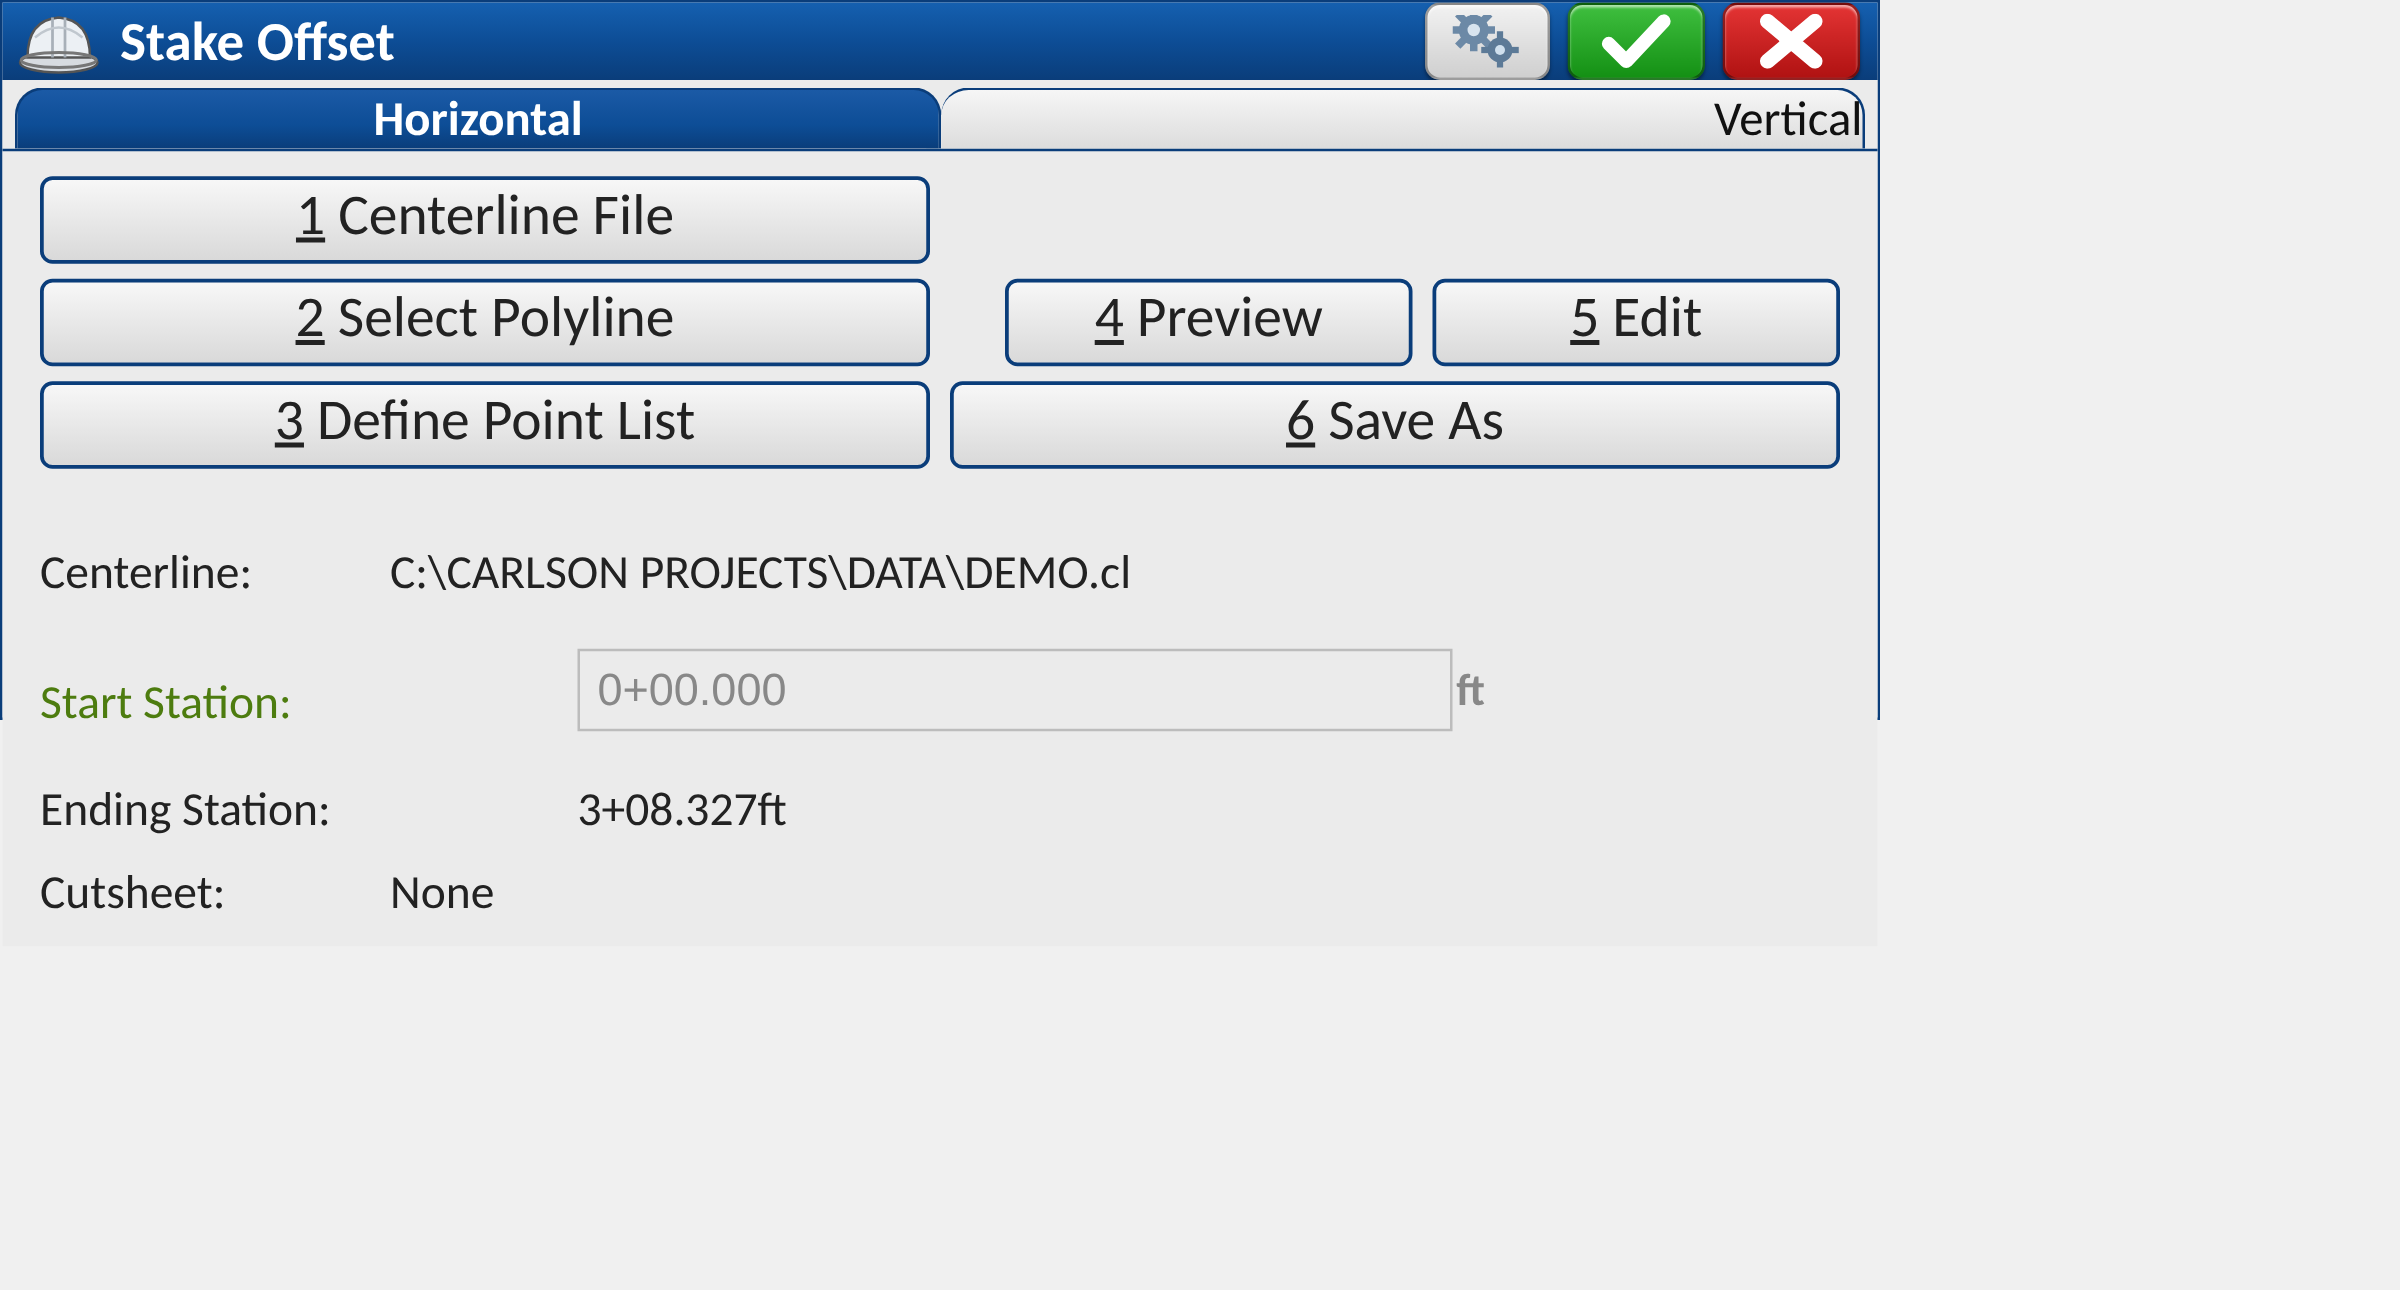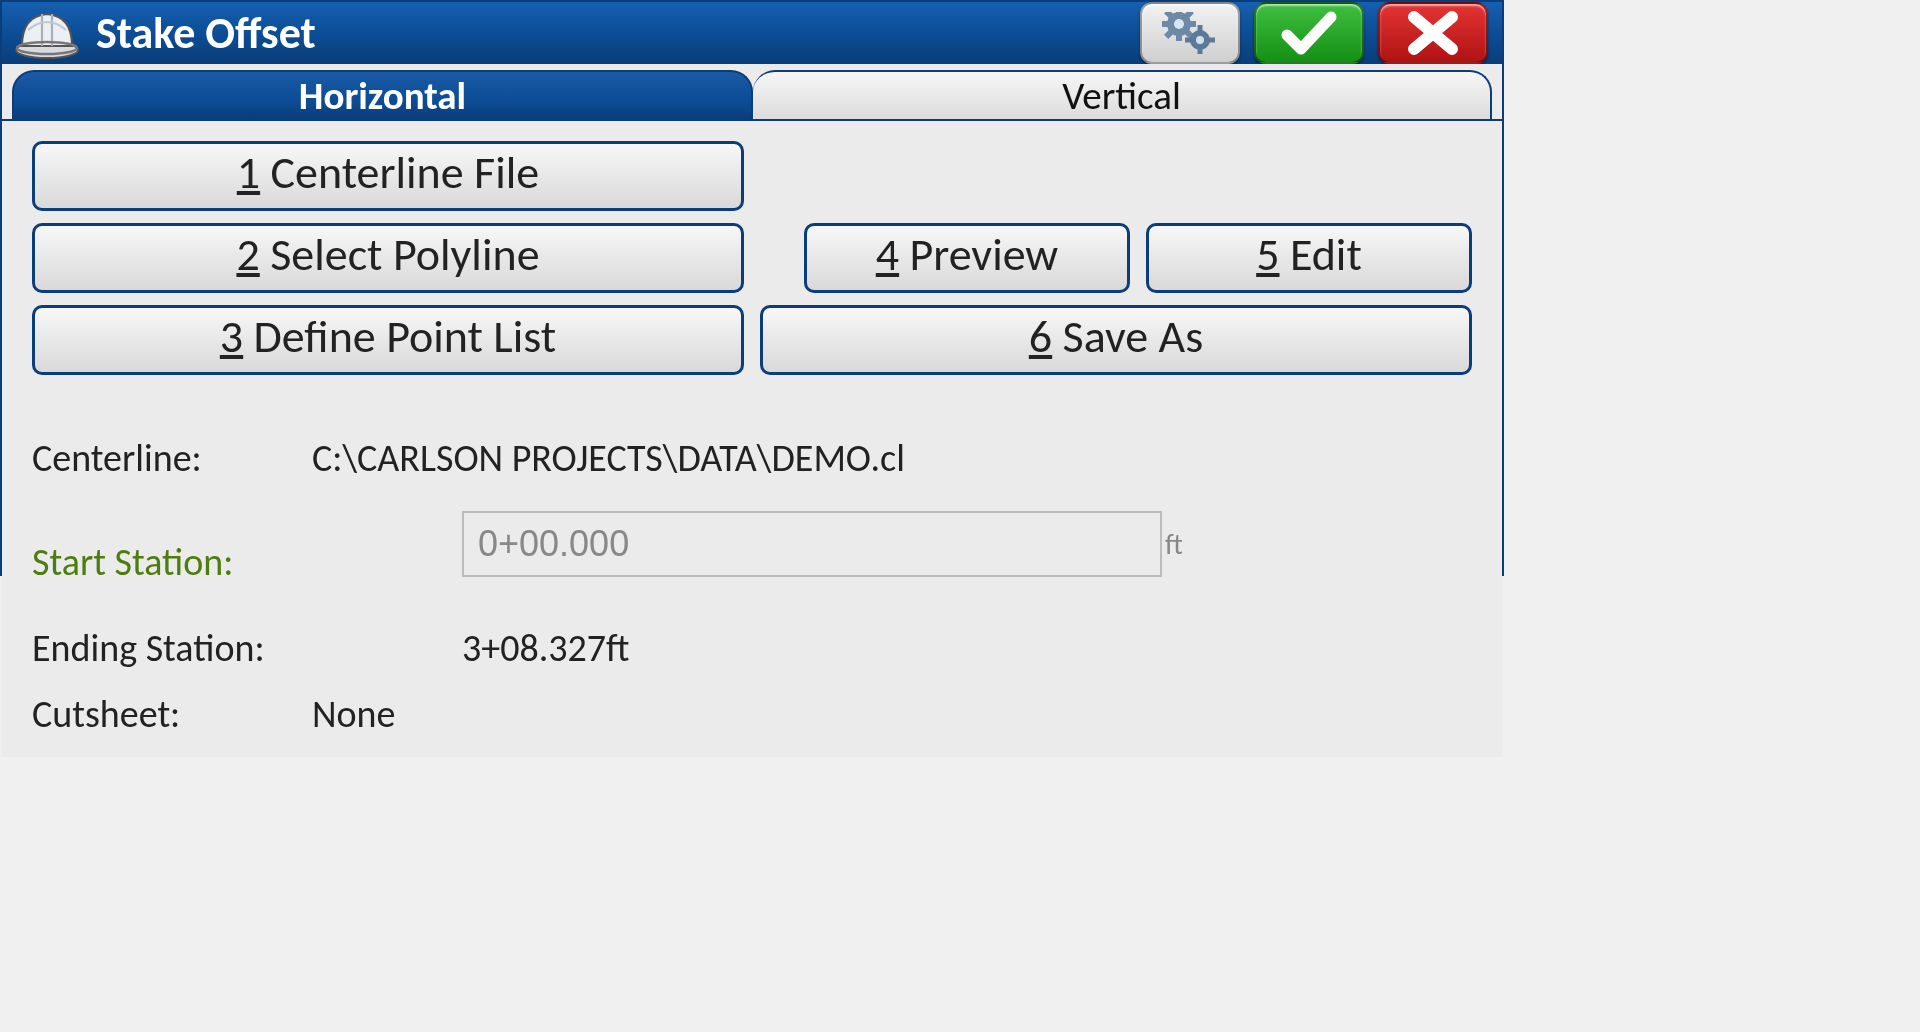--- a/index.html
+++ b/index.html
@@ -87,20 +87,21 @@
   }
   .tab-active {
     background: linear-gradient(to bottom, #1b5aa6 0%, #0d4d96 60%, #0a3d7a 100%);
     color: #fff;
     font-weight: 600;
   }
   .tab-inactive {
     background: linear-gradient(to bottom, #f6f6f6, #dcdcdc);
     color: #111;
     font-weight: 500;
+    justify-content: flex-end;
   }
   .tab-divider-fix { border-left: none; }
 
   
   .content {
     flex: 1;
     background: #ebebeb;
     border-top: 2px solid #0a3d7a;
     padding: 20px 30px 20px 30px;
   }
@@ -122,36 +123,36 @@
     align-items: flex-start;
     justify-content: center;
     cursor: pointer;
     height: 70px;
   }
   .abtn .ul { text-decoration: underline; }
   .abtn-full { width: 100%; }
   .abtn-half { flex: 1; }
 
   .info-rows { display: flex; flex-direction: column; gap: 20px; }
-  .info-row { display: flex; align-items: flex-start; font-size: 38px; color: #222; }
+  .info-row { display: flex; align-items: flex-end; font-size: 38px; color: #222; }
   .info-label { width: 280px; }
   .info-value { flex: 1; }
   .dim { color: #4d7c0f; margin-top: 28px; }
 
   .start-station-row { display: flex; align-items: center; gap: 3px; }
   .station-input {
     font-size: 36px;
     color: #888;
     border: 2px solid #bcbcbc;
     background: #ebebeb;
     height: 66px;
     padding: 0 14px;
     width: 700px;
   }
-  .unit-label { font-size: 29px; color: #888; font-weight: 400; }
+  .unit-label { font-size: 36px; color: #888; font-weight: 700; }
 
   
   .tbtn svg { display: block; }
 </style>
 </head>
 <body>
 
 <div class="window">
 
   <div class="titlebar">

